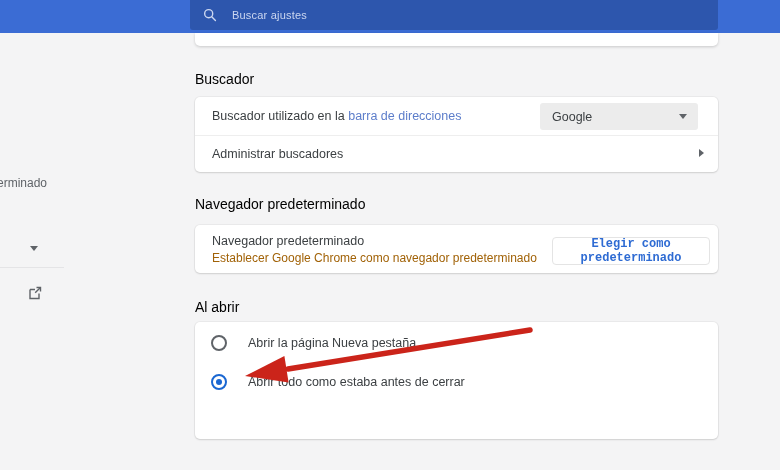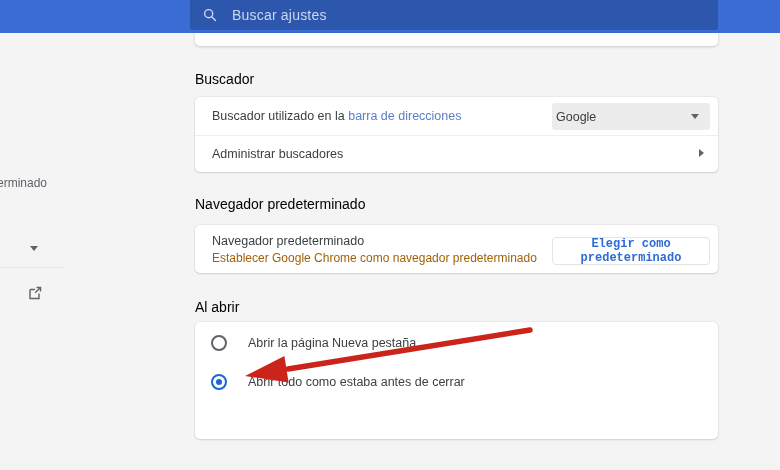--- a/index.html
+++ b/index.html
@@ -13,21 +13,21 @@
     font-family:"Liberation Sans","DejaVu Sans",sans-serif;
     background:#f4f4f5; position:relative; overflow:hidden;
   }
   .topbar{position:absolute;left:0;top:0;width:780px;height:33px;background:var(--header-bg);}
   .searchbox{
     position:absolute;left:190px;top:0;width:528px;height:30px;
     background:var(--search-bg);border-radius:0 0 3px 3px;
     display:flex;align-items:center;padding-left:13px;cursor:text;
   }
   .search-icon{width:14px;height:14px;flex:0 0 auto;}
-  .search-placeholder{margin-left:15px;font-size:14px;color:#ccd7f0;letter-spacing:.2px;}
+  .search-placeholder{margin-left:15px;font-size:11px;color:#ccd7f0;letter-spacing:.2px;}
   .prev-card{
     position:absolute;left:195px;top:33px;width:523px;height:13px;background:#fff;
     border-radius:0 0 5px 5px;box-shadow:0 1px 3px rgba(0,0,0,.18);
   }
   
   .side-label{position:absolute;left:-3px;top:176px;font-size:12px;color:#5f6368;}
   .side-caret{
     position:absolute;left:30px;top:246px;width:0;height:0;
     border-left:4px solid transparent;border-right:4px solid transparent;
     border-top:5px solid #5f6368;cursor:pointer;
@@ -43,23 +43,23 @@
   }
   #card-search{top:97px;height:75px;}
   #card-browser{top:225px;height:48px;}
   #card-startup{top:322px;height:117px;padding-top:1px;}
   .row{position:relative;display:flex;align-items:center;padding-left:17px;
        font-size:12.5px;color:#3c4043;}
   .row1{height:38px;} .row2{height:36px;cursor:pointer;}
   .hdiv{height:1px;background:#eeeeee;margin:0;}
   .link{color:var(--link-blue);cursor:pointer;}
   .dropdown{
-    position:absolute;left:357px;top:6px;width:158px;height:27px;
+    position:absolute;left:345px;top:6px;width:158px;height:27px;
     background:var(--dropdown-bg);border-radius:3px;display:flex;align-items:center;
-    padding-left:4px;font-size:12.5px;color:#3c4043;cursor:pointer;
+    padding-left:12px;font-size:12.5px;color:#3c4043;cursor:pointer;
   }
   .dd-caret{position:absolute;right:11px;top:11px;width:0;height:0;
     border-left:4px solid transparent;border-right:4px solid transparent;
     border-top:5px solid #5f6368;}
   .chev-right{position:absolute;right:14px;top:50%;margin-top:-5px;width:0;height:0;
     border-top:4px solid transparent;border-bottom:4px solid transparent;
     border-left:5px solid #5f6368;}
   .card-title{position:absolute;left:17px;top:9px;font-size:12.5px;color:#3c4043;}
   .card-subtitle{position:absolute;left:17px;top:26px;font-size:12px;color:#a16207;}
   .btn{

